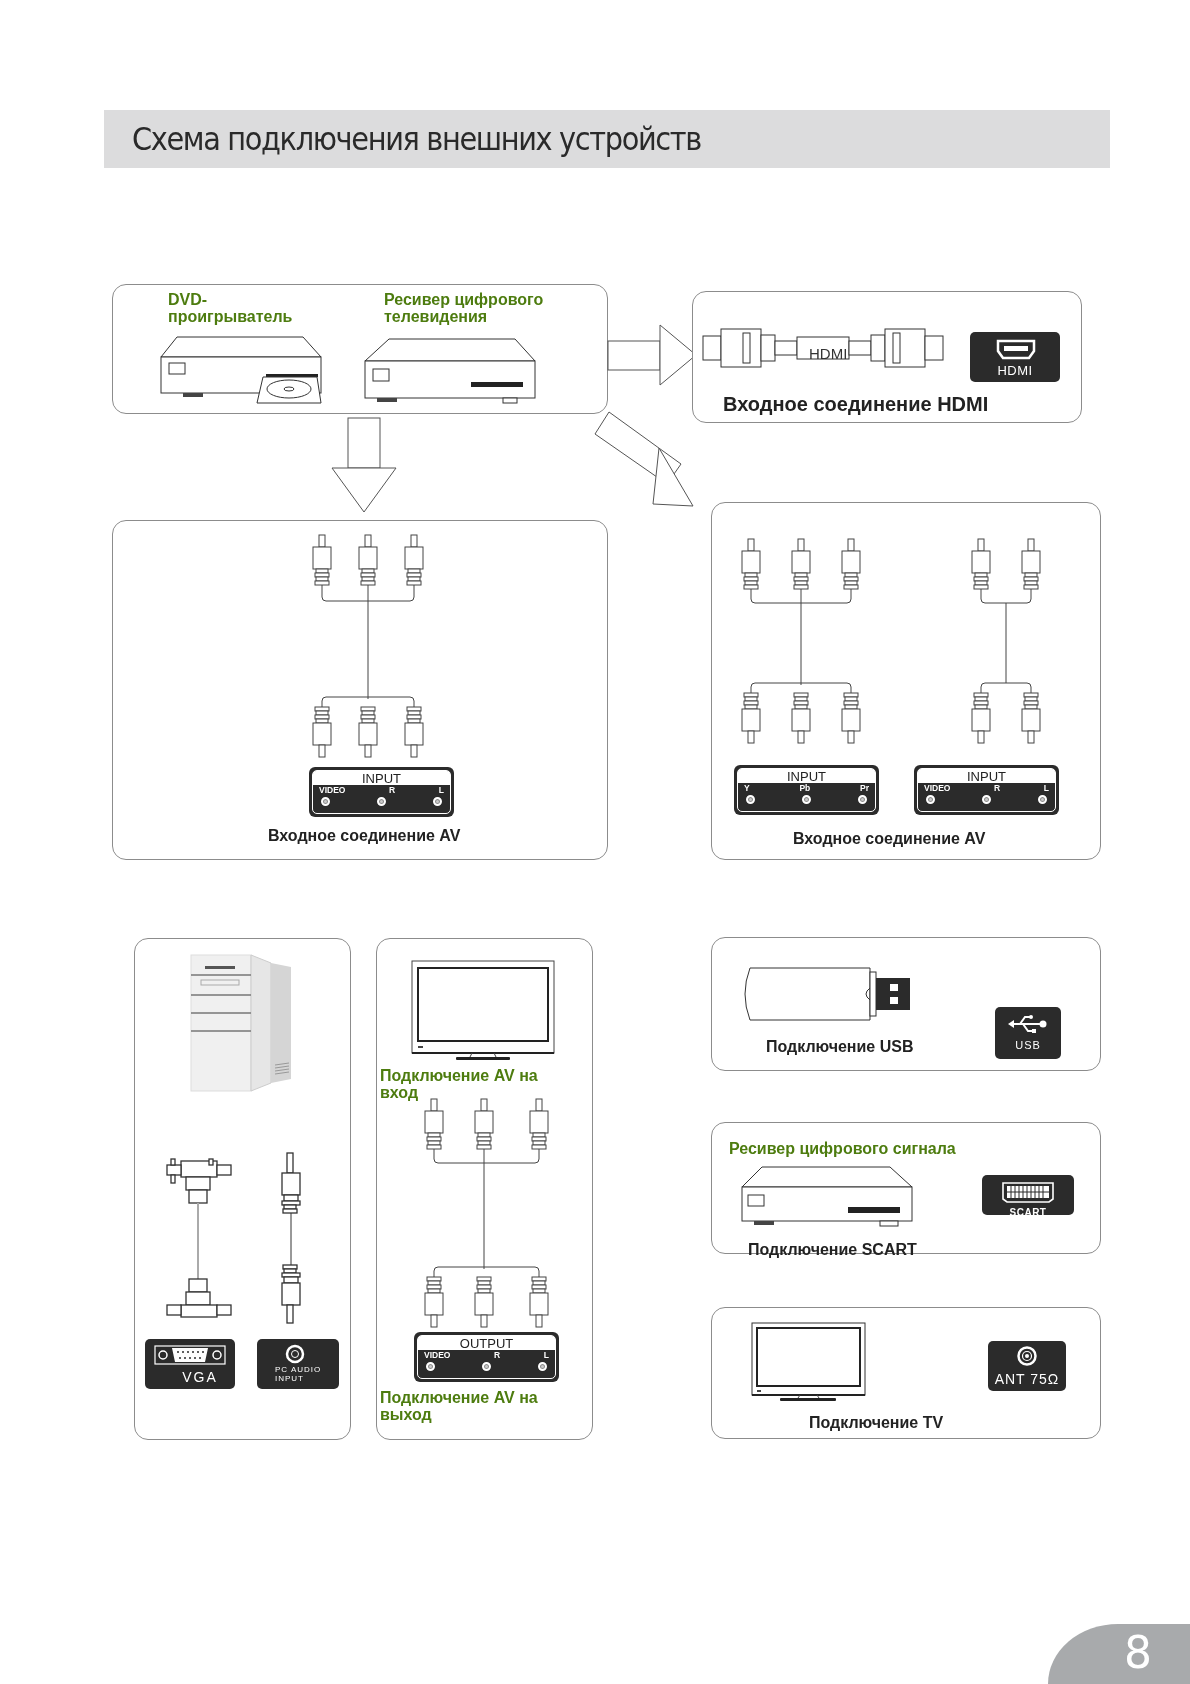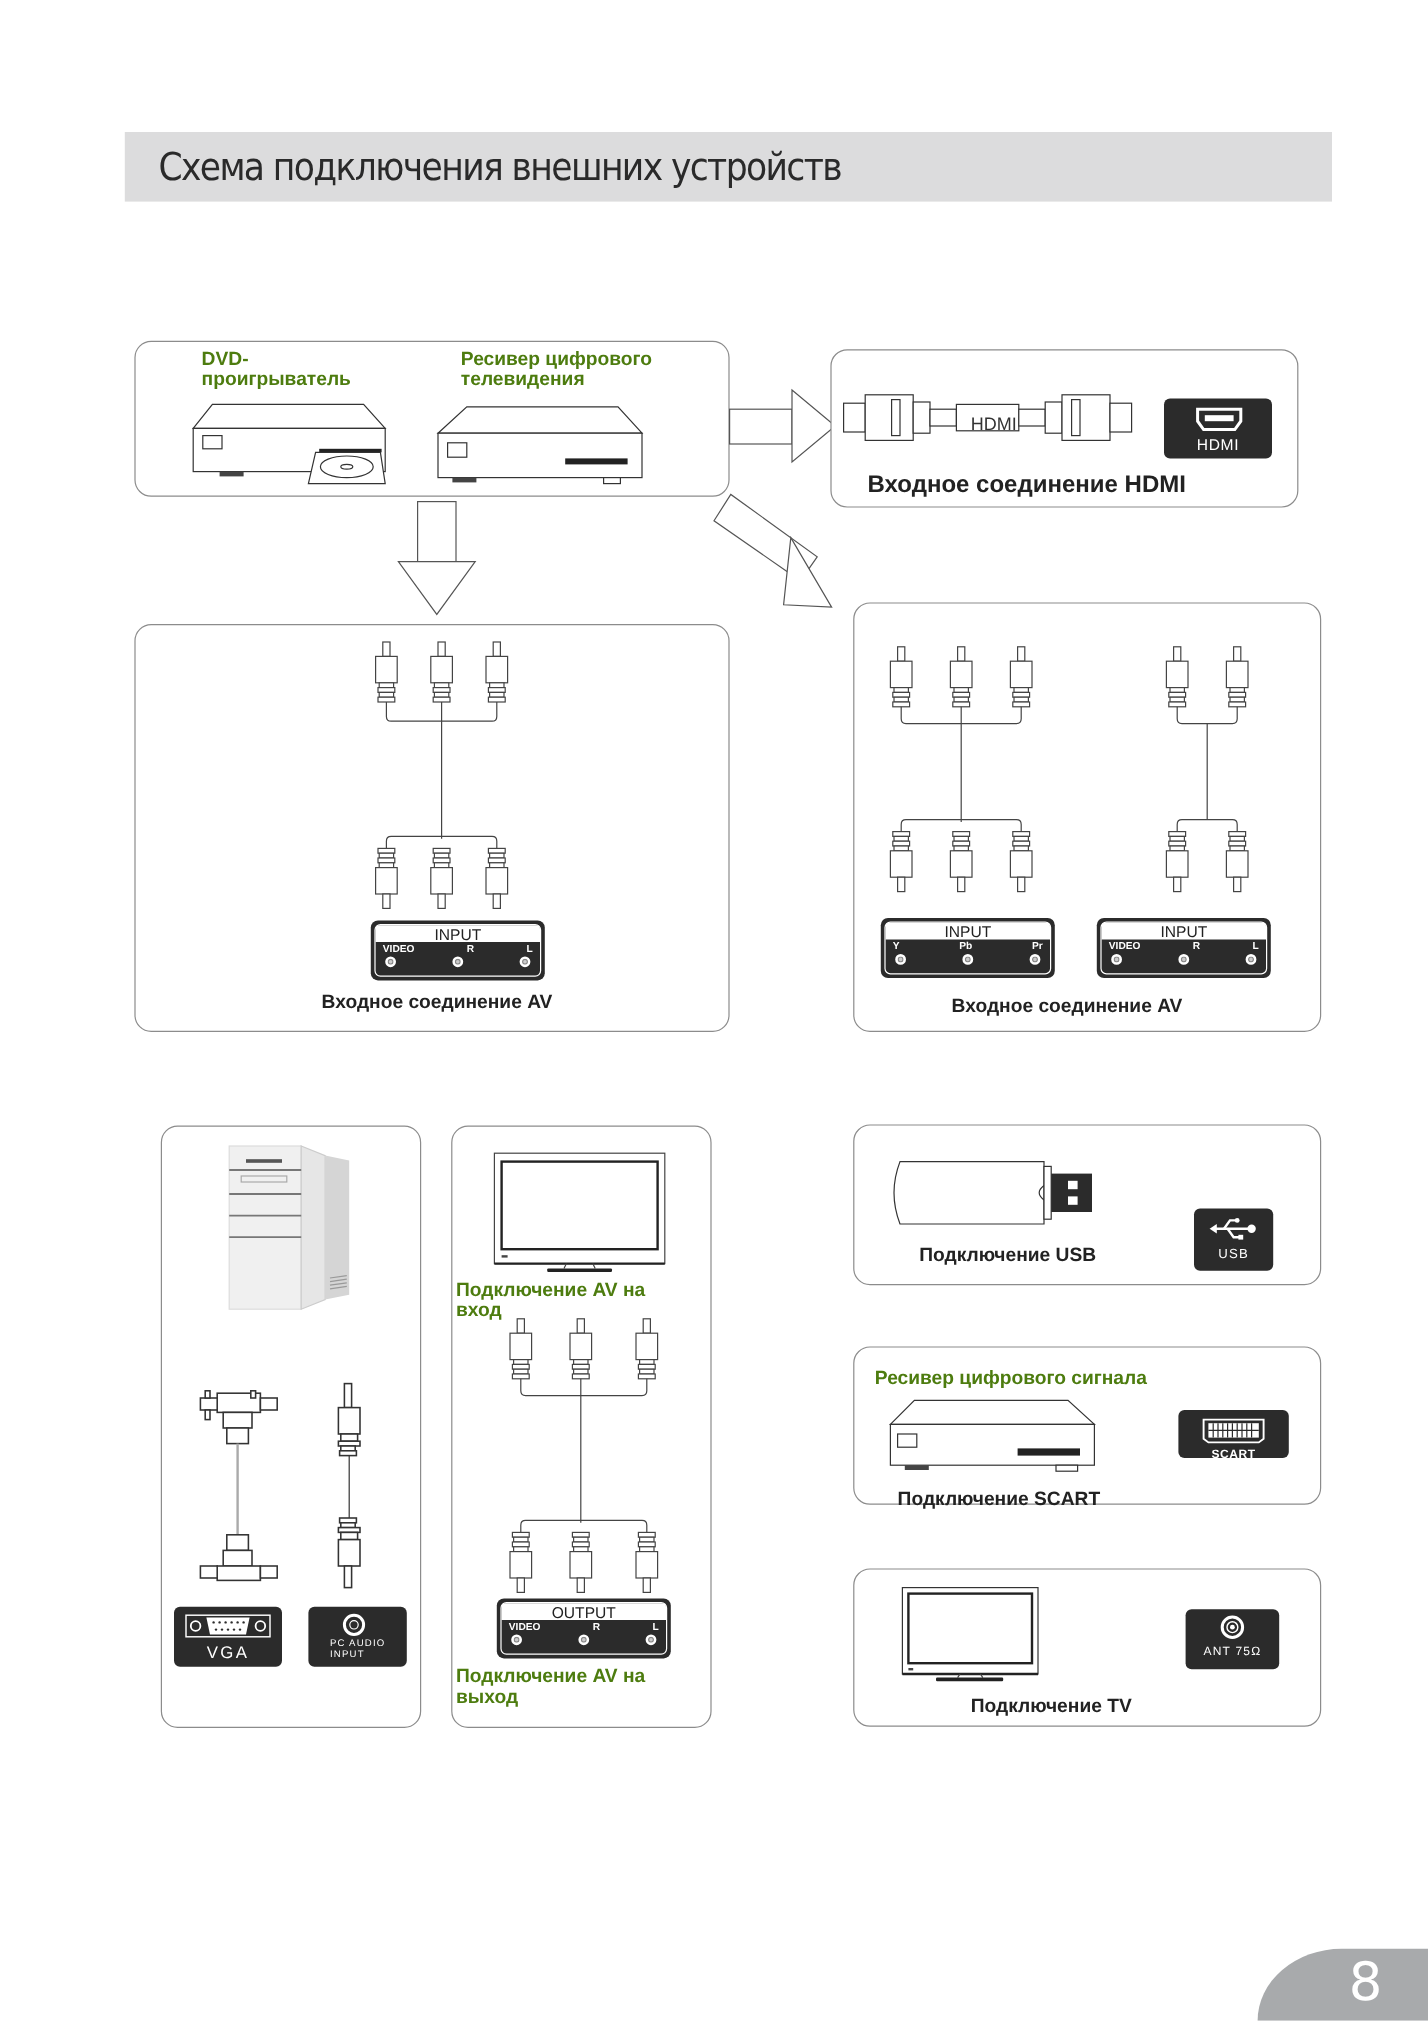--- a/index.html
+++ b/index.html
@@ -377,21 +377,21 @@
           <circle cx="39" cy="7" r="1"></circle>
           <circle cx="44" cy="7" r="1"></circle>
           <circle cx="49" cy="7" r="1"></circle>
           <circle cx="26" cy="13" r="1"></circle>
           <circle cx="31" cy="13" r="1"></circle>
           <circle cx="36" cy="13" r="1"></circle>
           <circle cx="41" cy="13" r="1"></circle>
           <circle cx="46" cy="13" r="1"></circle>
         </g>
     </svg>
-    <div class="abs jack-lbl" style="left:0;width:90px;top:30px;font-size:14px;letter-spacing:2px;">VGA</div>
+    <div class="abs jack-lbl" style="left:0;width:90px;top:30px;font-size:14px;letter-spacing:2px;padding-left:10px;">VGA</div>
   </div>
   <div class="abs jack" style="left:122px;top:400px;width:82px;height:50px;">
     <svg class="abs" style="left:27px;top:4px;" width="22" height="22" viewBox="0 0 22 22">
       <circle cx="11" cy="11" r="8" fill="none" stroke="#fff" stroke-width="2.5"></circle>
       <circle cx="11" cy="11" r="3.5" fill="none" stroke="#fff" stroke-width="1"></circle>
     </svg>
     <div class="abs jack-lbl" style="left:18px;top:26px;text-align:left;font-size:8px;line-height:9px;letter-spacing:1px;">
       <div>PC AUDIO</div>
       <div>INPUT</div>
     </div>
@@ -553,19 +553,19 @@
     <line x1="0" y1="72" x2="113" y2="72" stroke="#222" stroke-width="2"></line>
     <path d="M48,72 L46,75 M65,72 L67,75" stroke="#444"></path>
     <rect x="28" y="75" width="56" height="3" rx="1" fill="#222"></rect>
   </svg>
   <div class="abs jack" style="left:276px;top:33px;width:78px;height:50px;">
     <svg class="abs" style="left:28px;top:4px;" width="22" height="22" viewBox="0 0 22 22">
       <circle cx="11" cy="11" r="8.5" fill="none" stroke="#fff" stroke-width="2.5"></circle>
       <circle cx="11" cy="11" r="4.5" fill="none" stroke="#fff" stroke-width="1.2"></circle>
       <circle cx="11" cy="11" r="2" fill="#fff"></circle>
     </svg>
-    <div class="abs jack-lbl" style="left:0;width:78px;top:30px;font-size:10px;letter-spacing:1px;">ANT 75Ω</div>
+    <div class="abs jack-lbl" style="left:0;width:78px;top:30px;font-size:14px;letter-spacing:1px;">ANT 75Ω</div>
   </div>
   <div class="abs cap" style="left:97px;top:106px;font-size:16px;">Подключение  TV</div>
 </div>
 
 <div class="abs page-tab"></div>
 <div class="abs page-num">8</div>
 
 </body></html>

